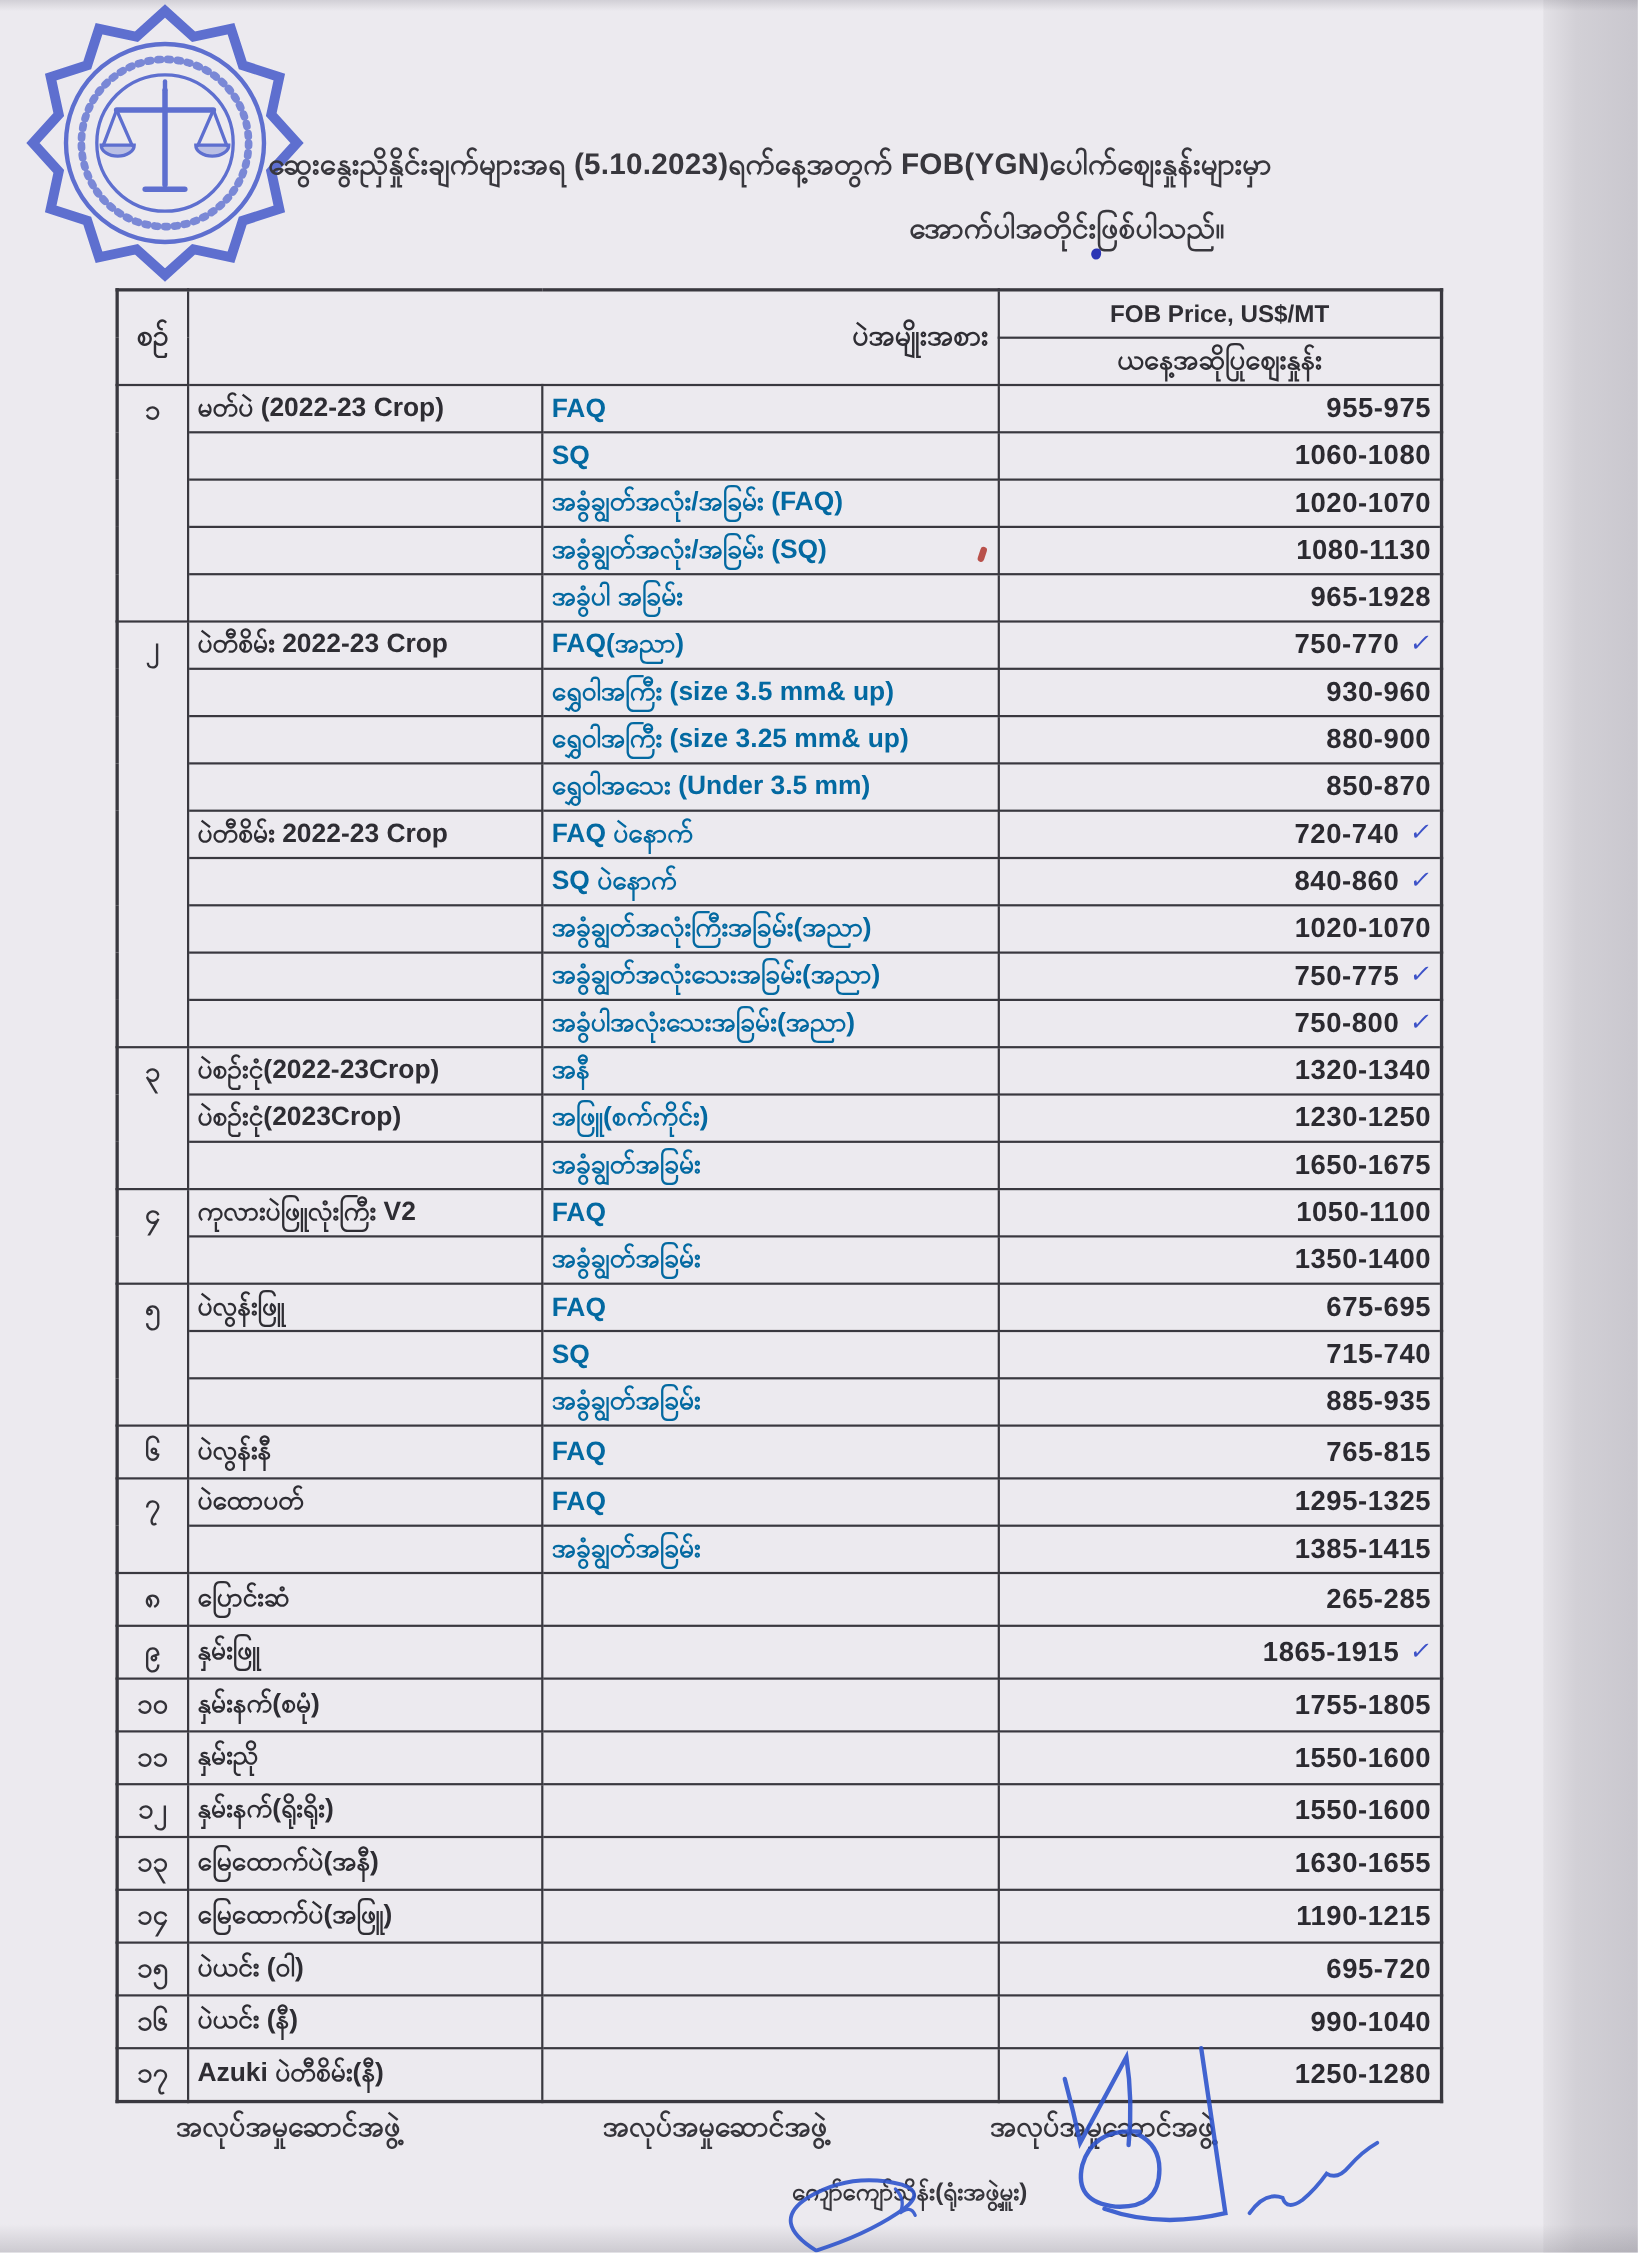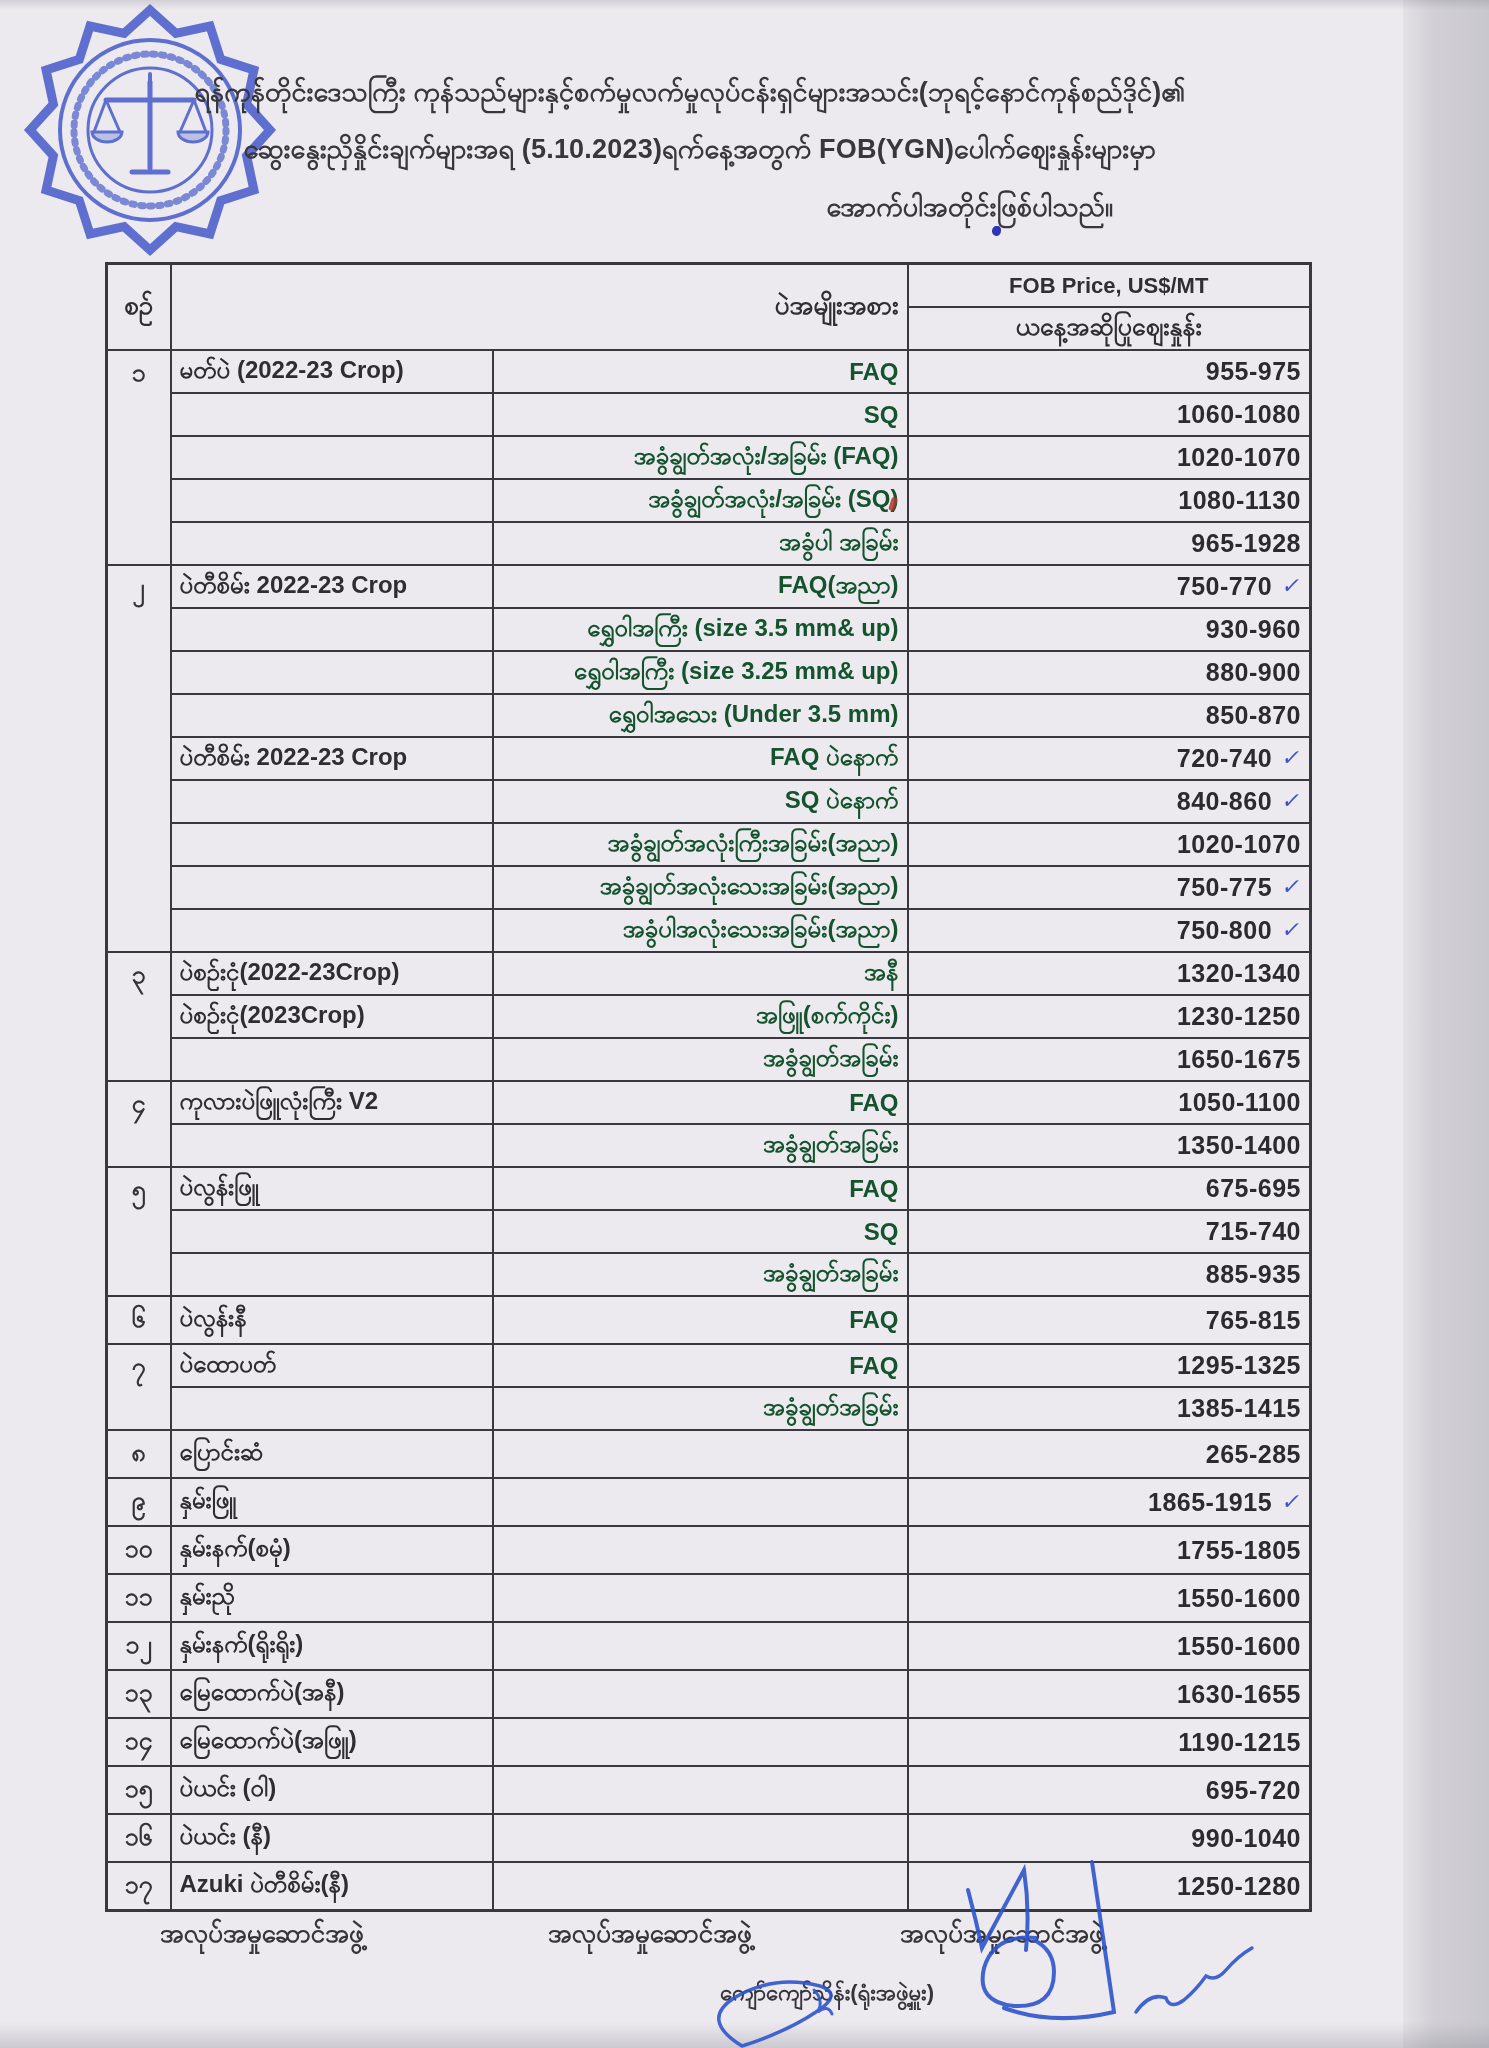--- a/index.html
+++ b/index.html
@@ -53,21 +53,21 @@
 
   th{ font-weight:bold; color:#2f2e34; }
   .h-serial{ font-size:26px; height:84px; text-align:center; }
   .h-type  { font-size:26px; text-align:right; }
   .h-fob   { font-size:22px; height:40px; text-align:center; }
   .h-today { font-size:25px; height:40px; }
 
   td{ height:41px; font-size:24px; }
   .c-serial{ text-align:center; vertical-align:top; padding-top:5px; font-size:25px; font-weight:bold; color:#333238;}
   .c-name  { text-align:left; font-weight:bold; color:#2e2d33;}
-  .c-grade { text-align:right; font-weight:bold; color:#14532d;}
+  .c-grade { text-align:left; font-weight:bold; color:#0369a1;}
   .c-price { text-align:right; font-weight:bold; font-size:25px; color:#2b2a30; letter-spacing:.5px;}
   .check{
     display:inline-block; margin-left:10px; color:#3d52c8; font-size:22px;
     transform:skewX(-12deg) translateY(-2px); font-weight:bold;
   }
 
   .footer-note{
     position:absolute; left:112px; top:1855px; font-size:26px; font-weight:bold; color:#36353b;
   }
   .committee{
@@ -108,21 +108,20 @@
       <line x1="-44" y1="-30" x2="-30" y2="2" stroke-width="3"></line>
       <line x1="44" y1="-30" x2="56" y2="2" stroke-width="3"></line>
       <line x1="44" y1="-30" x2="30" y2="2" stroke-width="3"></line>
       <path d="M-58,2 A15 10 0 0 0 -28,2 Z" stroke-width="3" fill="#3f55c9" fill-opacity=".35"></path>
       <path d="M28,2 A15 10 0 0 0 58,2 Z" stroke-width="3" fill="#3f55c9" fill-opacity=".35"></path>
       <line x1="-18" y1="42" x2="18" y2="42" stroke-width="5"></line>
       <line x1="0" y1="-48" x2="0" y2="-56" stroke-width="4"></line>
     </g>
   </svg>
 
-  <div class="title-line title-1">ရန်ကုန်တိုင်းဒေသကြီး ကုန်သည်များနှင့်စက်မှုလက်မှုလုပ်ငန်းရှင်များအသင်း(ဘုရင့်နောင်ကုန်စည်ဒိုင်)၏</div>
   <div class="title-line title-2">ဆွေးနွေးညှိနှိုင်းချက်များအရ (5.10.2023)ရက်နေ့အတွက် FOB(YGN)ပေါက်ဈေးနှုန်းများမှာ</div>
   <div class="title-line title-3">အောက်ပါအတိုင်းဖြစ်ပါသည်။</div>
 
   <table class="price">
     <colgroup>
       <col class="w-serial">
         <col class="w-name">
         <col class="w-grade">
         <col class="w-price">
     </colgroup>

